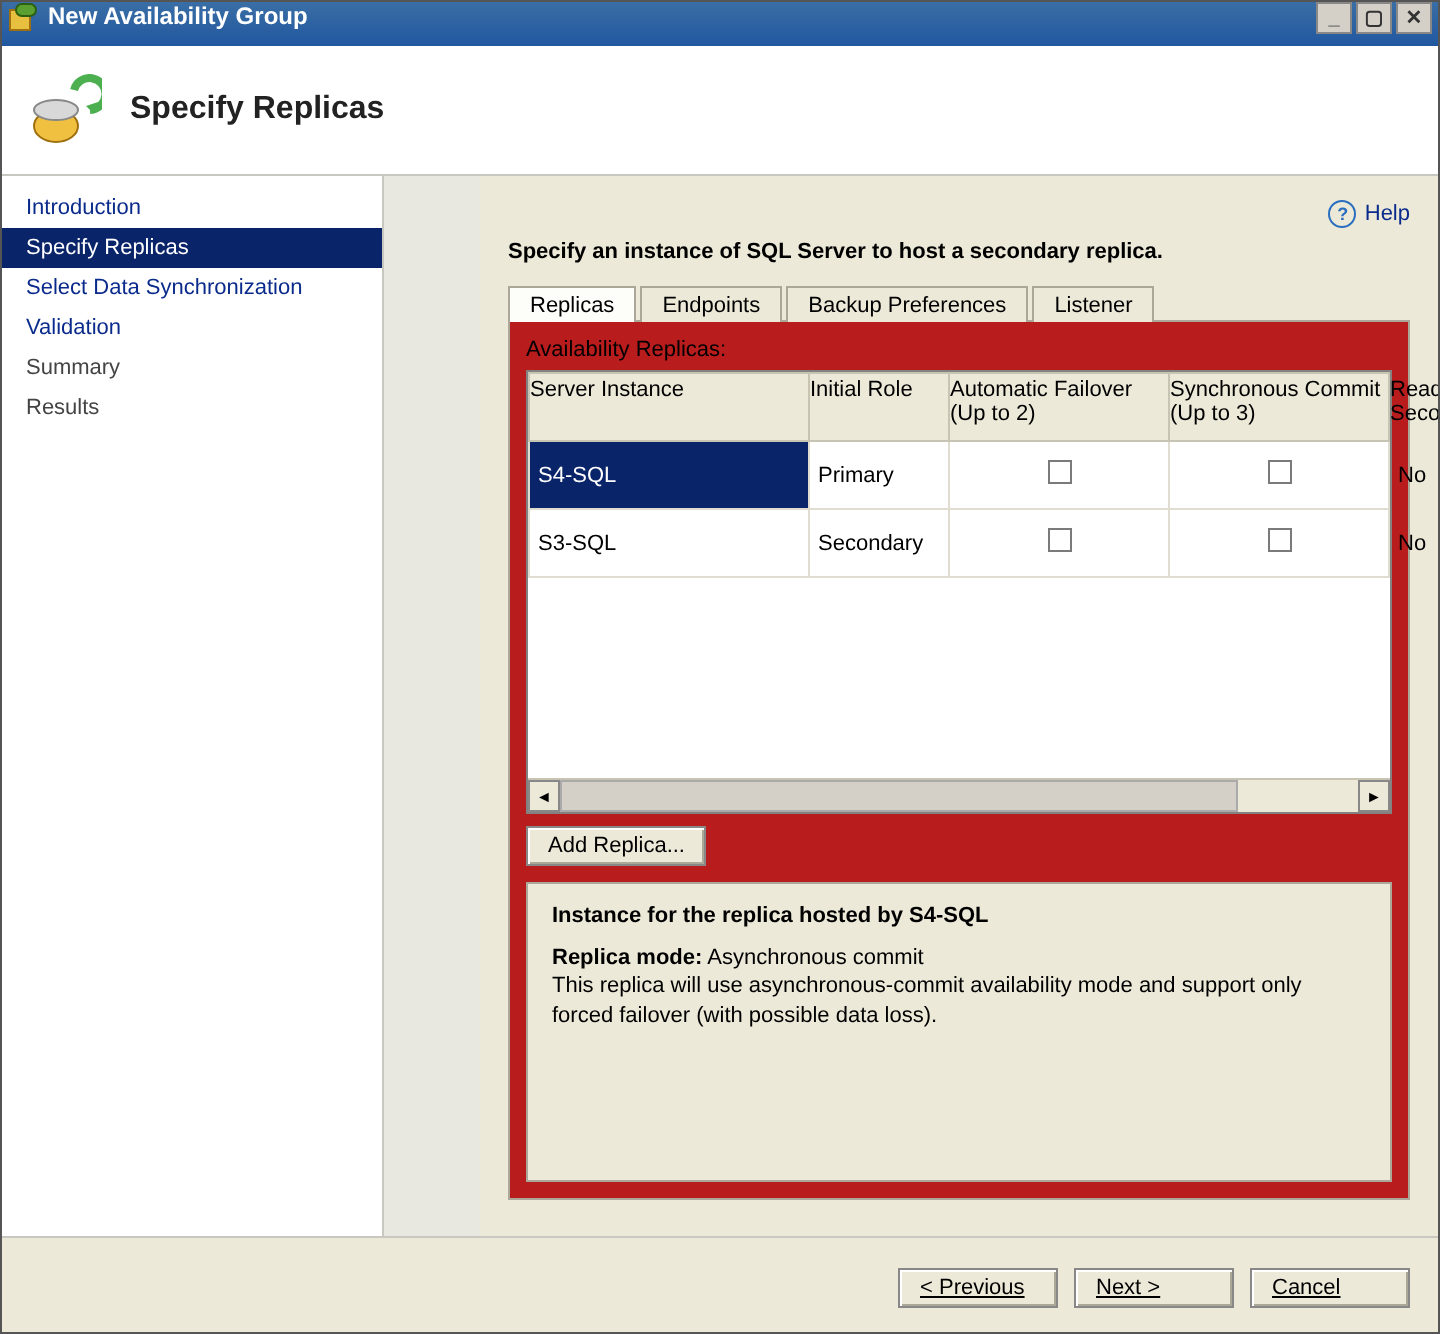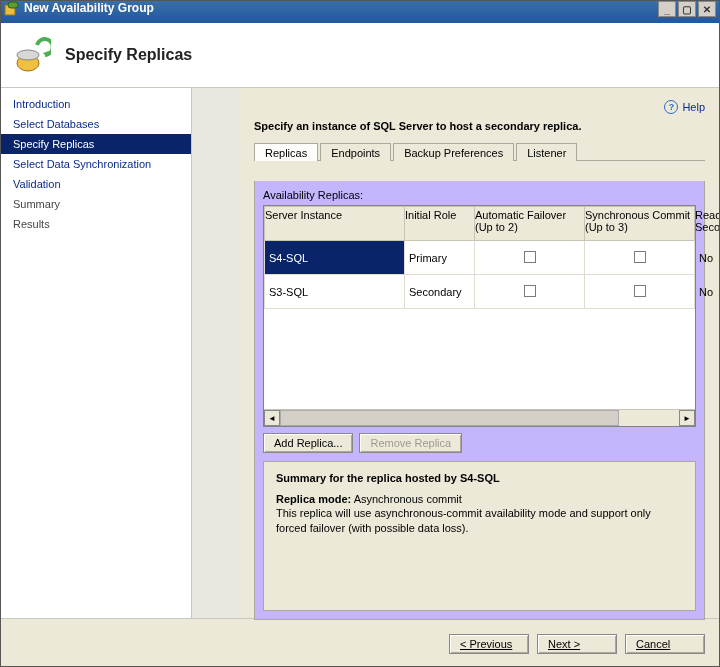--- a/index.html
+++ b/index.html
@@ -81,23 +81,22 @@
     background:#ece9d8;
     position:relative;
     top:1px;
     cursor:pointer;
   }
   .tab.active { background:#fdfdfa; z-index:2; }
   .tabbody {
     border:1px solid #aca899;
     border-top:none;
     padding:8px;
-    background:#c4b5fd;
+    background:#b91c1c;
     flex:0 0 auto;
-    margin-top:20px;
   }
   .sublabel { margin-bottom:4px; }
   .gridwrap { border:1px solid #848280; background:#fff; }
   .grid { width:100%; border-collapse:collapse; table-layout:fixed; }
   .grid th {
     background:#ece9d8;
     border:1px solid #c8c4b4;
     font-weight:normal;
     text-align:left;
     padding:2px 0;
@@ -181,21 +180,20 @@
       <path d="M 22 8 A 8 8 0 1 1 30 18" fill="none" stroke="#4caf50" stroke-width="4"></path>
       <path d="M 28 16 L 32 20 L 34 14 Z" fill="#4caf50"></path>
     </svg>
   </span>
   <h1>Specify Replicas</h1>
 </div>
 
 <div class="body">
   <div class="sidebar" id="sidebar">
       <div class="item">Introduction</div>
-      <div class="item">Select Databases</div>
       <div class="item active">Specify Replicas</div>
       <div class="item">Select Data Synchronization</div>
       <div class="item">Validation</div>
       <div class="item plain">Summary</div>
       <div class="item plain">Results</div>
     </div>
 
   <div class="main">
     <div class="helprow">
       <span class="helpicon">?</span>
@@ -251,25 +249,24 @@
         <div class="hscroll">
           <div class="arrow">◄</div>
           <div class="track">
               <div class="thumb"></div>
             </div>
           <div class="arrow">►</div>
         </div>
       </div>
       <div class="btnrow">
         <button class="btn">Add Replica...</button>
-        <button class="btn disabled">Remove Replica</button>
       </div>
 
       <div class="summarybox">
-        <div class="ttl">Summary for the replica hosted by S4-SQL</div>
+        <div class="ttl">Instance for the replica hosted by S4-SQL</div>
         <p>
           <b>Replica mode:</b>
           <span>Asynchronous commit</span><br>
           <span>This replica will use asynchronous-commit availability mode and support only forced failover (with possible data loss).</span>
         </p>
       </div>
     </div>
   </div>
 </div>
 

